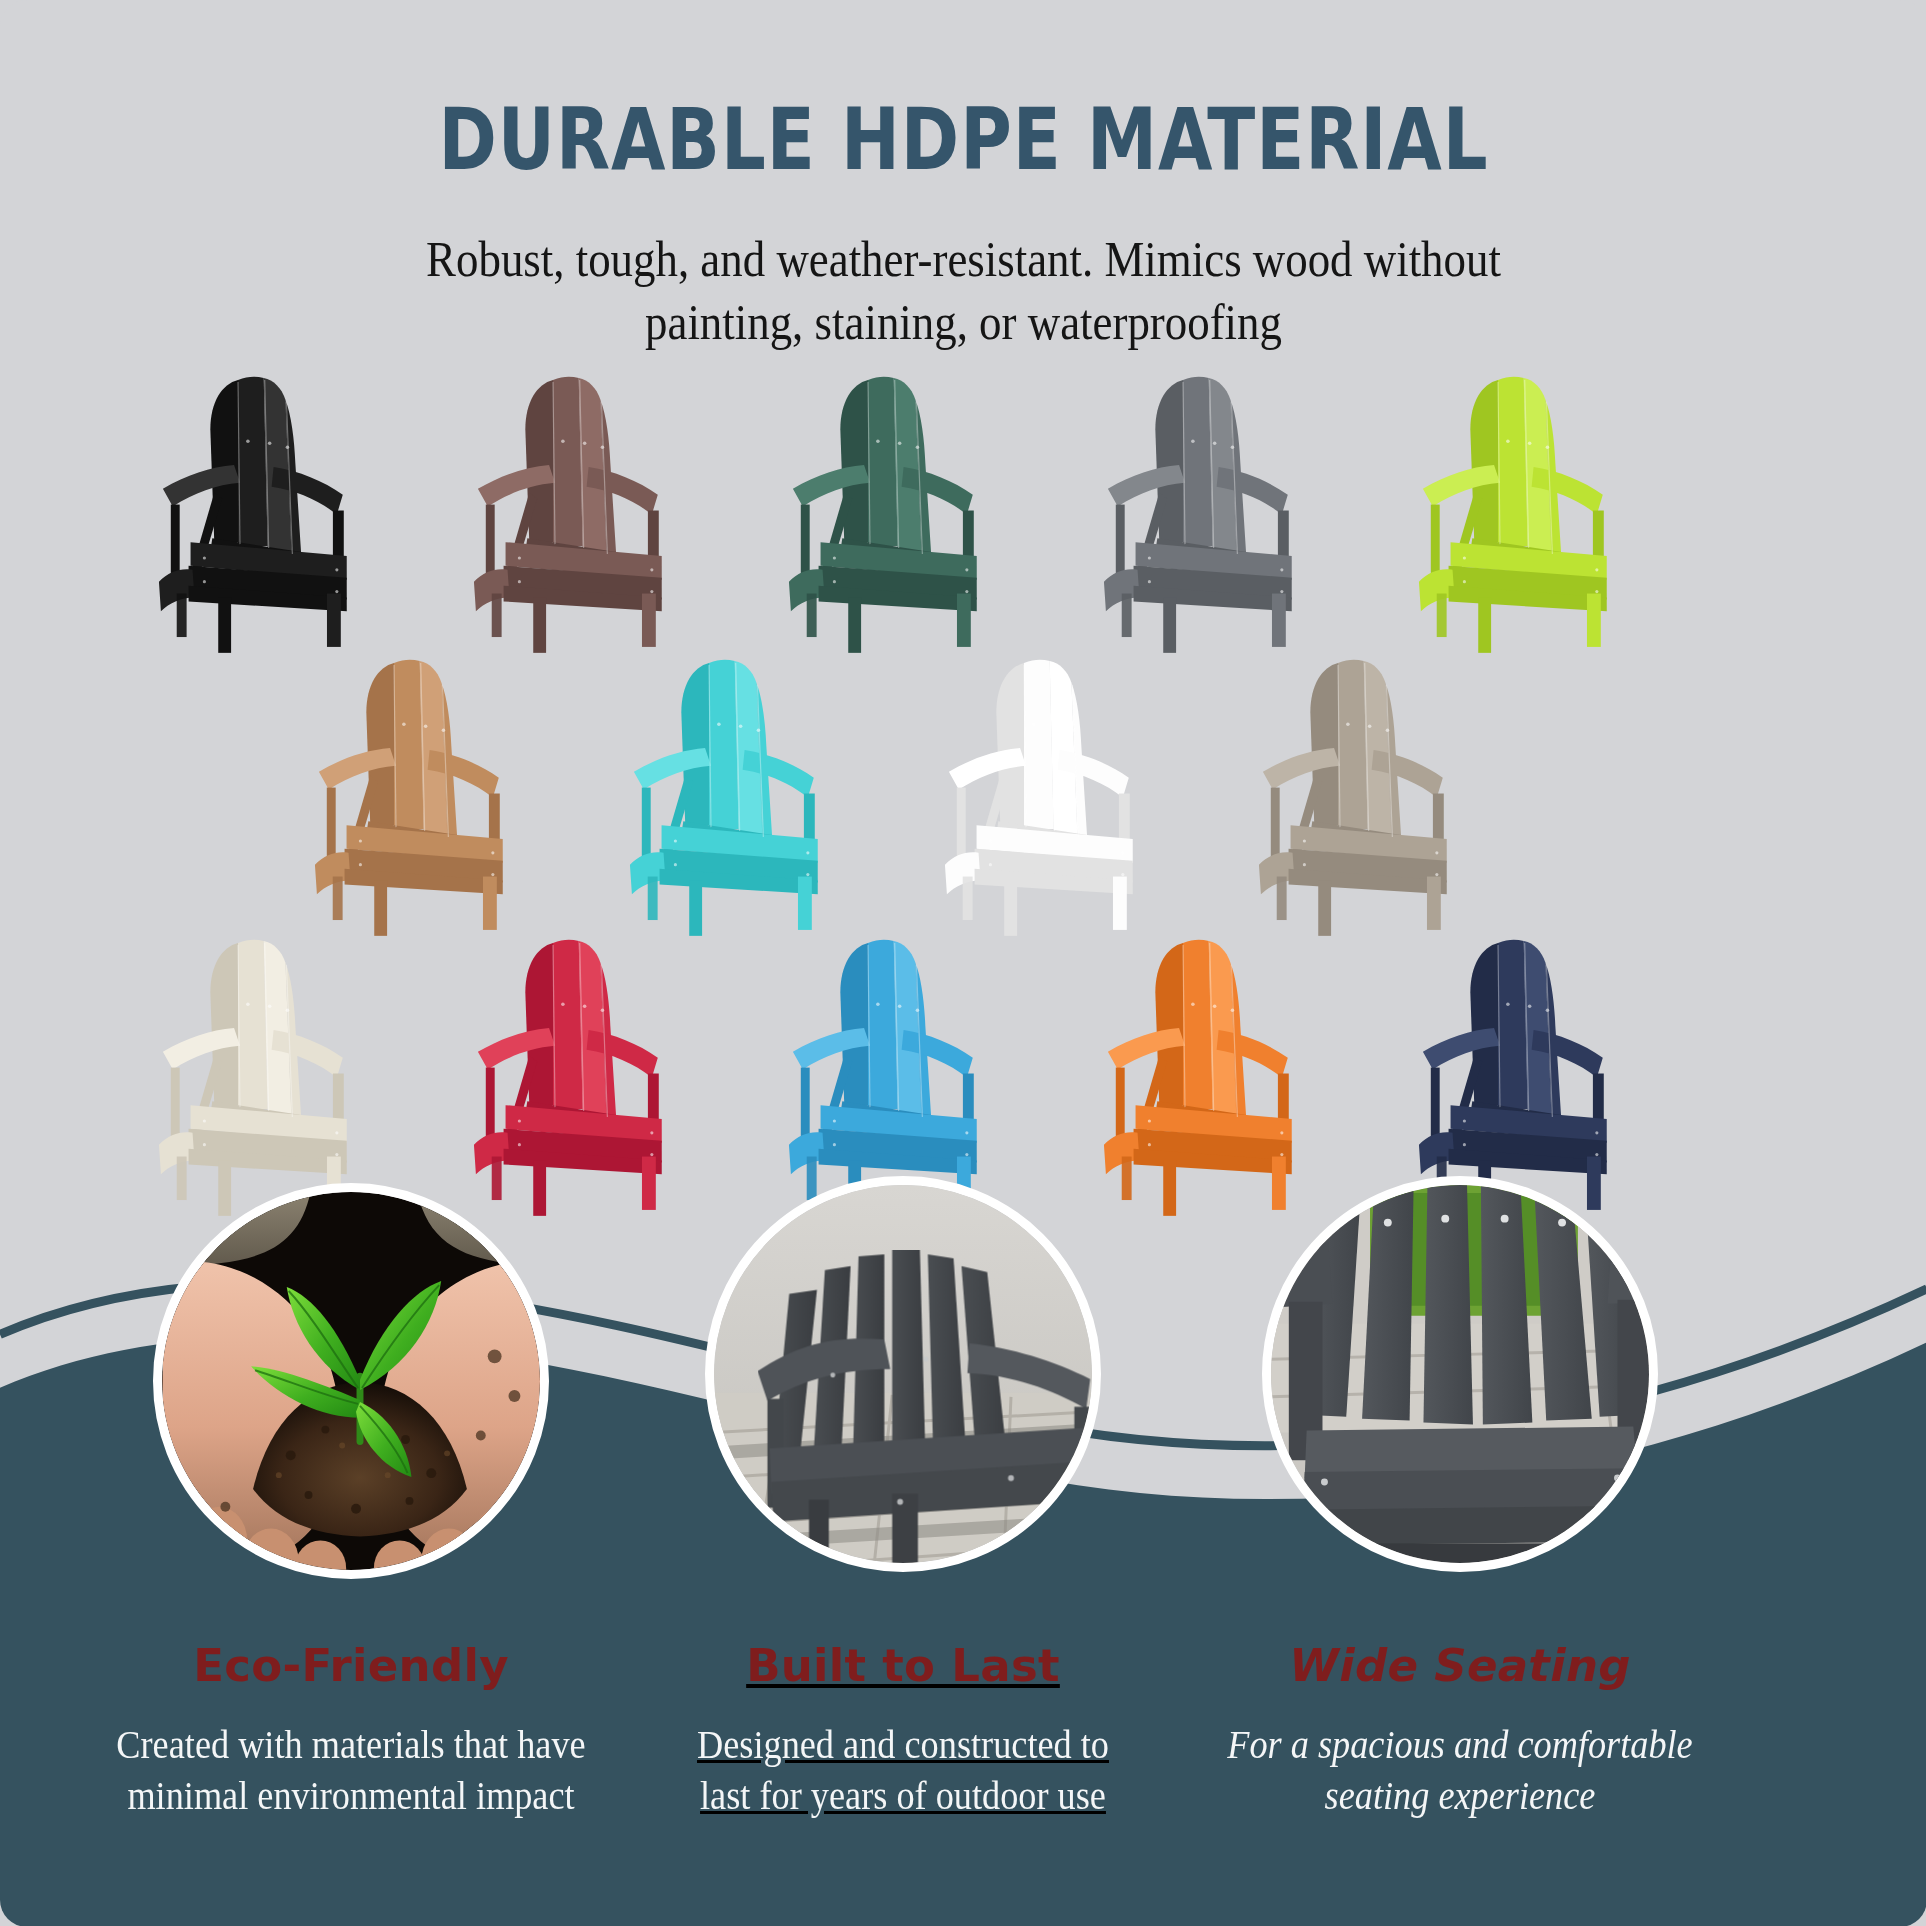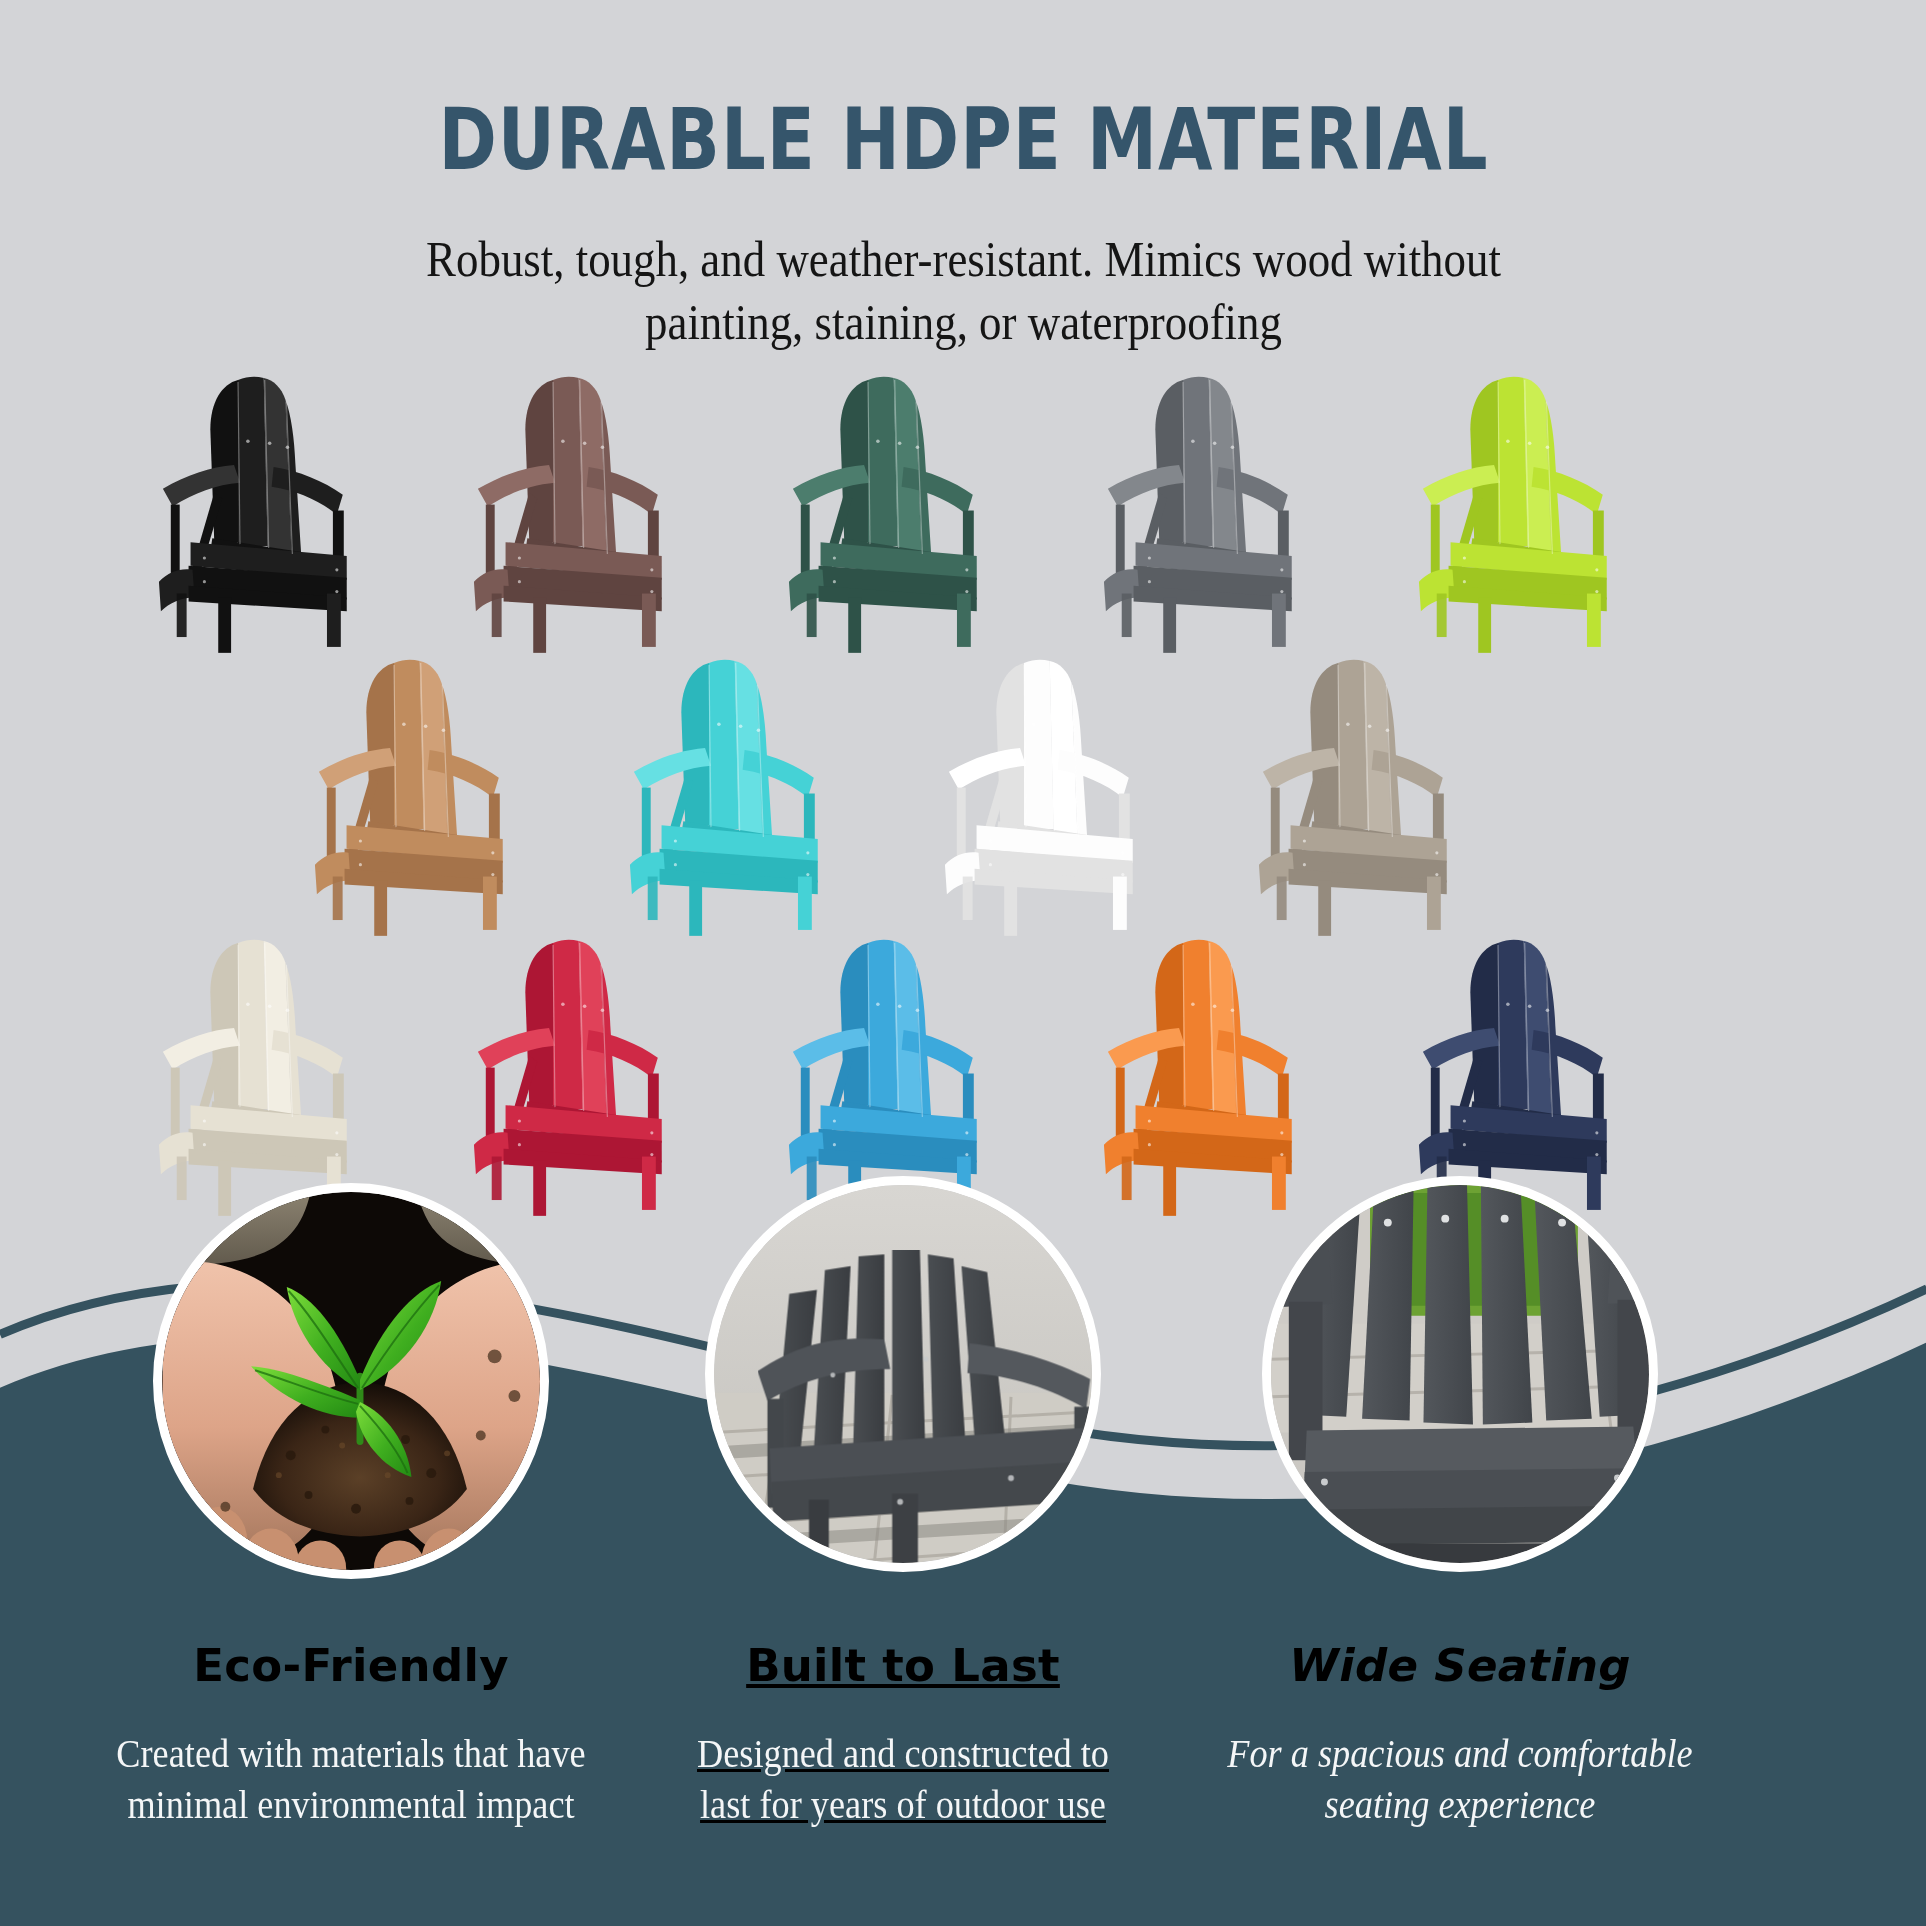--- a/index.html
+++ b/index.html
@@ -2,21 +2,21 @@
 <html><head>
 <meta charset="utf-8">
 <style>
   html,body{margin:0;padding:0;}
   body{
     width:1927px;height:1927px;
     background:#d3d4d7;
     font-family:"Liberation Sans",sans-serif;
     overflow:hidden;
   }
-  #page{position:relative;width:1927px;height:1927px;overflow:hidden;background:#d3d4d7;}
+  #page{position:relative;width:1927px;height:1927px;overflow:hidden;background:#d3d4d7;border-radius:27px;}
 
   
   .title{
     position:absolute;top:97px;left:0;width:1927px;text-align:center;
     font-family:"DejaVu Sans Condensed","Liberation Sans",sans-serif;
     font-weight:800;font-size:85px;letter-spacing:1px;
     color:#35556b;line-height:1;
     transform:scaleX(.92);transform-origin:50% 50%;
   }
   .subtitle{
@@ -40,22 +40,22 @@
     position:absolute;width:396px;height:396px;border-radius:50%;
     border:9px solid #ffffff;overflow:hidden;background:#c9c9c9;
     box-sizing:border-box;
   }
   .circle .inner{position:absolute;inset:0;overflow:hidden;border-radius:50%;}
 
   
   .feat{position:absolute;width:554px;text-align:center;}
   .feat .h{
     font-family:"DejaVu Sans","Liberation Sans",sans-serif;
-    font-weight:700;font-size:45px;color:#000000;letter-spacing:0.3px;
-    line-height:1;margin-bottom:41px;
+    font-weight:700;font-size:45px;color:#7f1d1d;letter-spacing:0.3px;
+    line-height:1;margin-bottom:32px;
   }
   .feat .p{
     font-family:"Liberation Serif","DejaVu Serif",serif;
     font-size:39px;color:#f4f6f7;line-height:1.3;
     transform:scaleX(.93);transform-origin:50% 50%;
   }
 </style>
 </head>
 <body>
 

